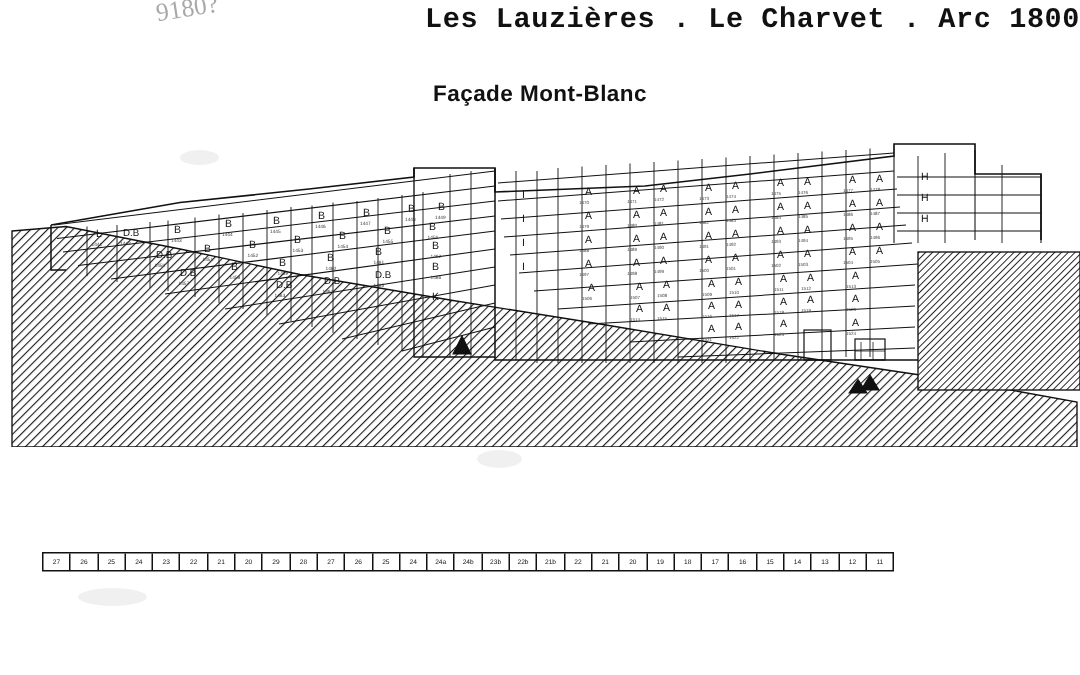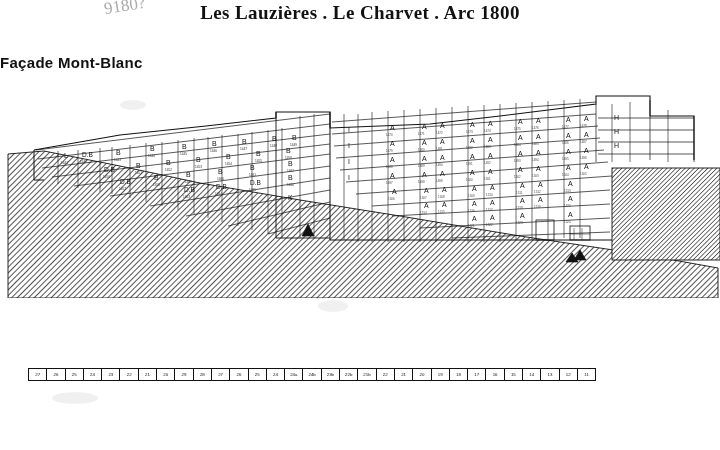--- a/index.html
+++ b/index.html
@@ -16,33 +16,34 @@
     font-family: "Liberation Sans", sans-serif;
     color: #000000;
   }
 
   
   .title-main {
     position: absolute;
     top: 2px;
     left: 0;
     width: 720px;
-    text-align: center;
-    font-family: Liberation Serif, serif;
+    text-align: right;
+    font-family: Liberation Mono, monospace;
     font-weight: bold;
     font-size: 19px;
     letter-spacing: 0.4px;
     color: #111;
     white-space: nowrap;
   }
   .title-sub {
     position: absolute;
     top: 54px;
     left: 0;
     width: 720px;
+    text-align: center;
     font-family: "Liberation Sans", sans-serif;
     font-weight: bold;
     font-size: 15px;
     letter-spacing: 0.3px;
     color: #111;
     white-space: nowrap;
   }
 
   
   .scribble {

